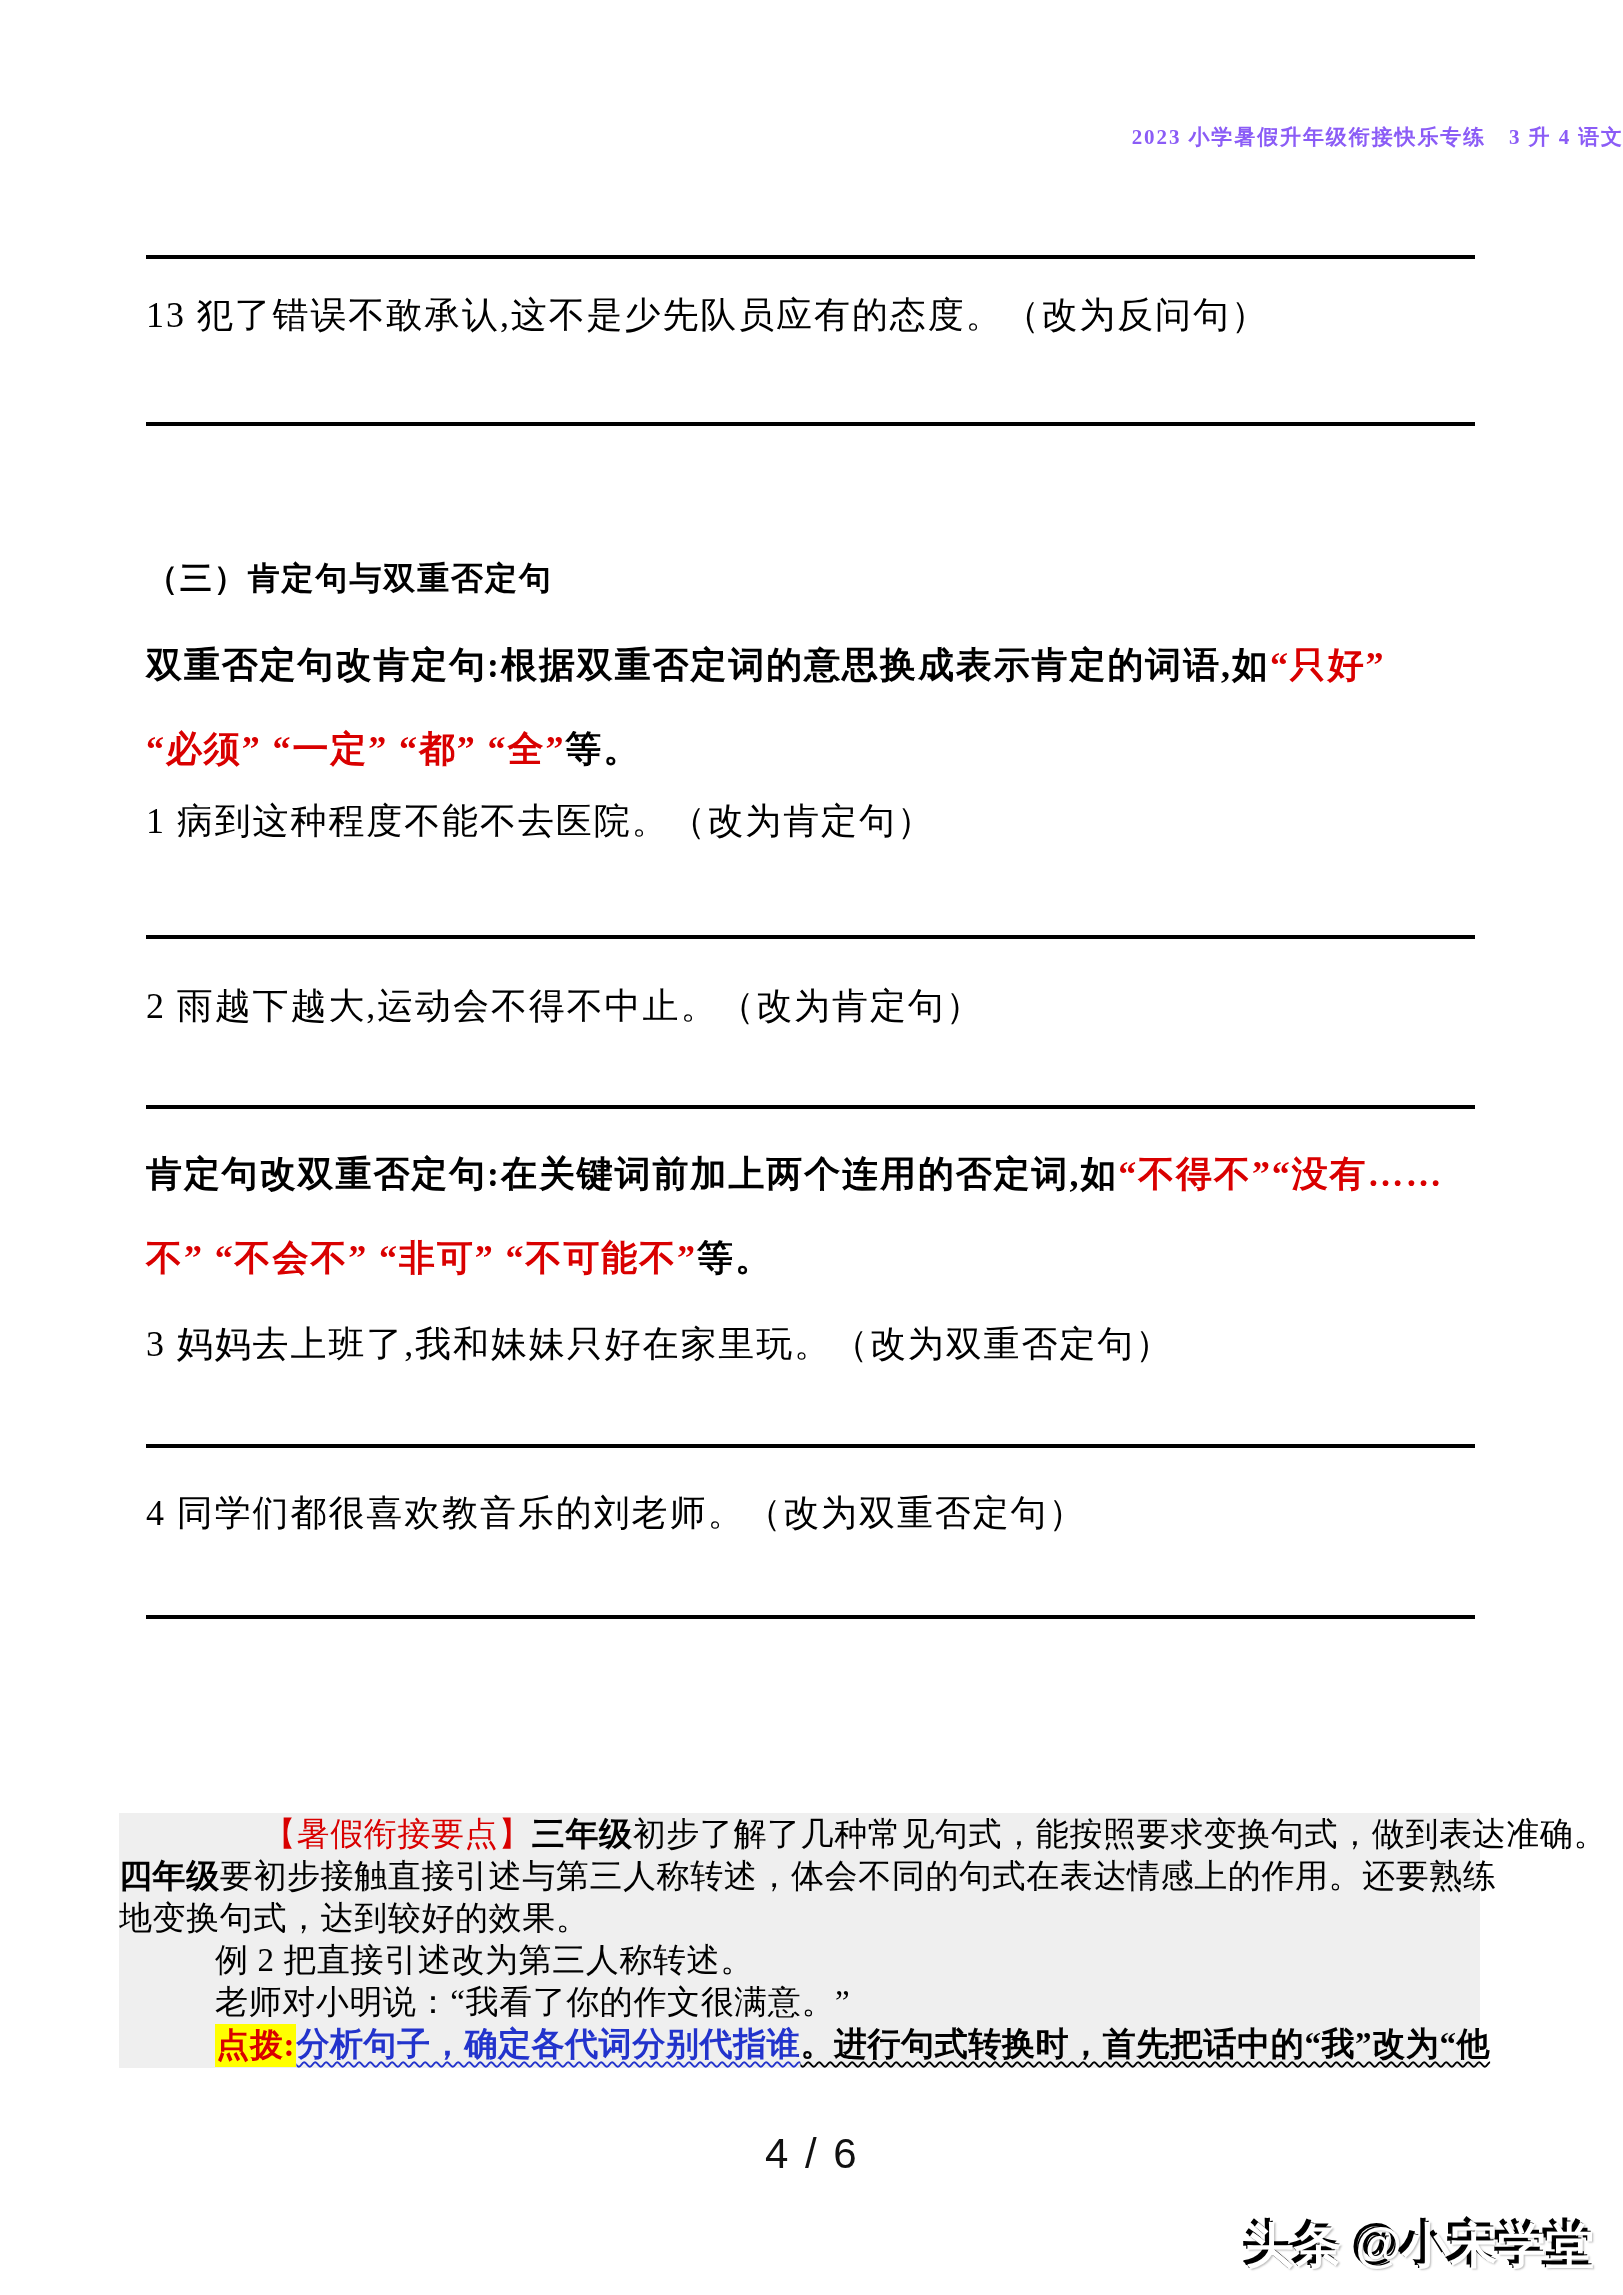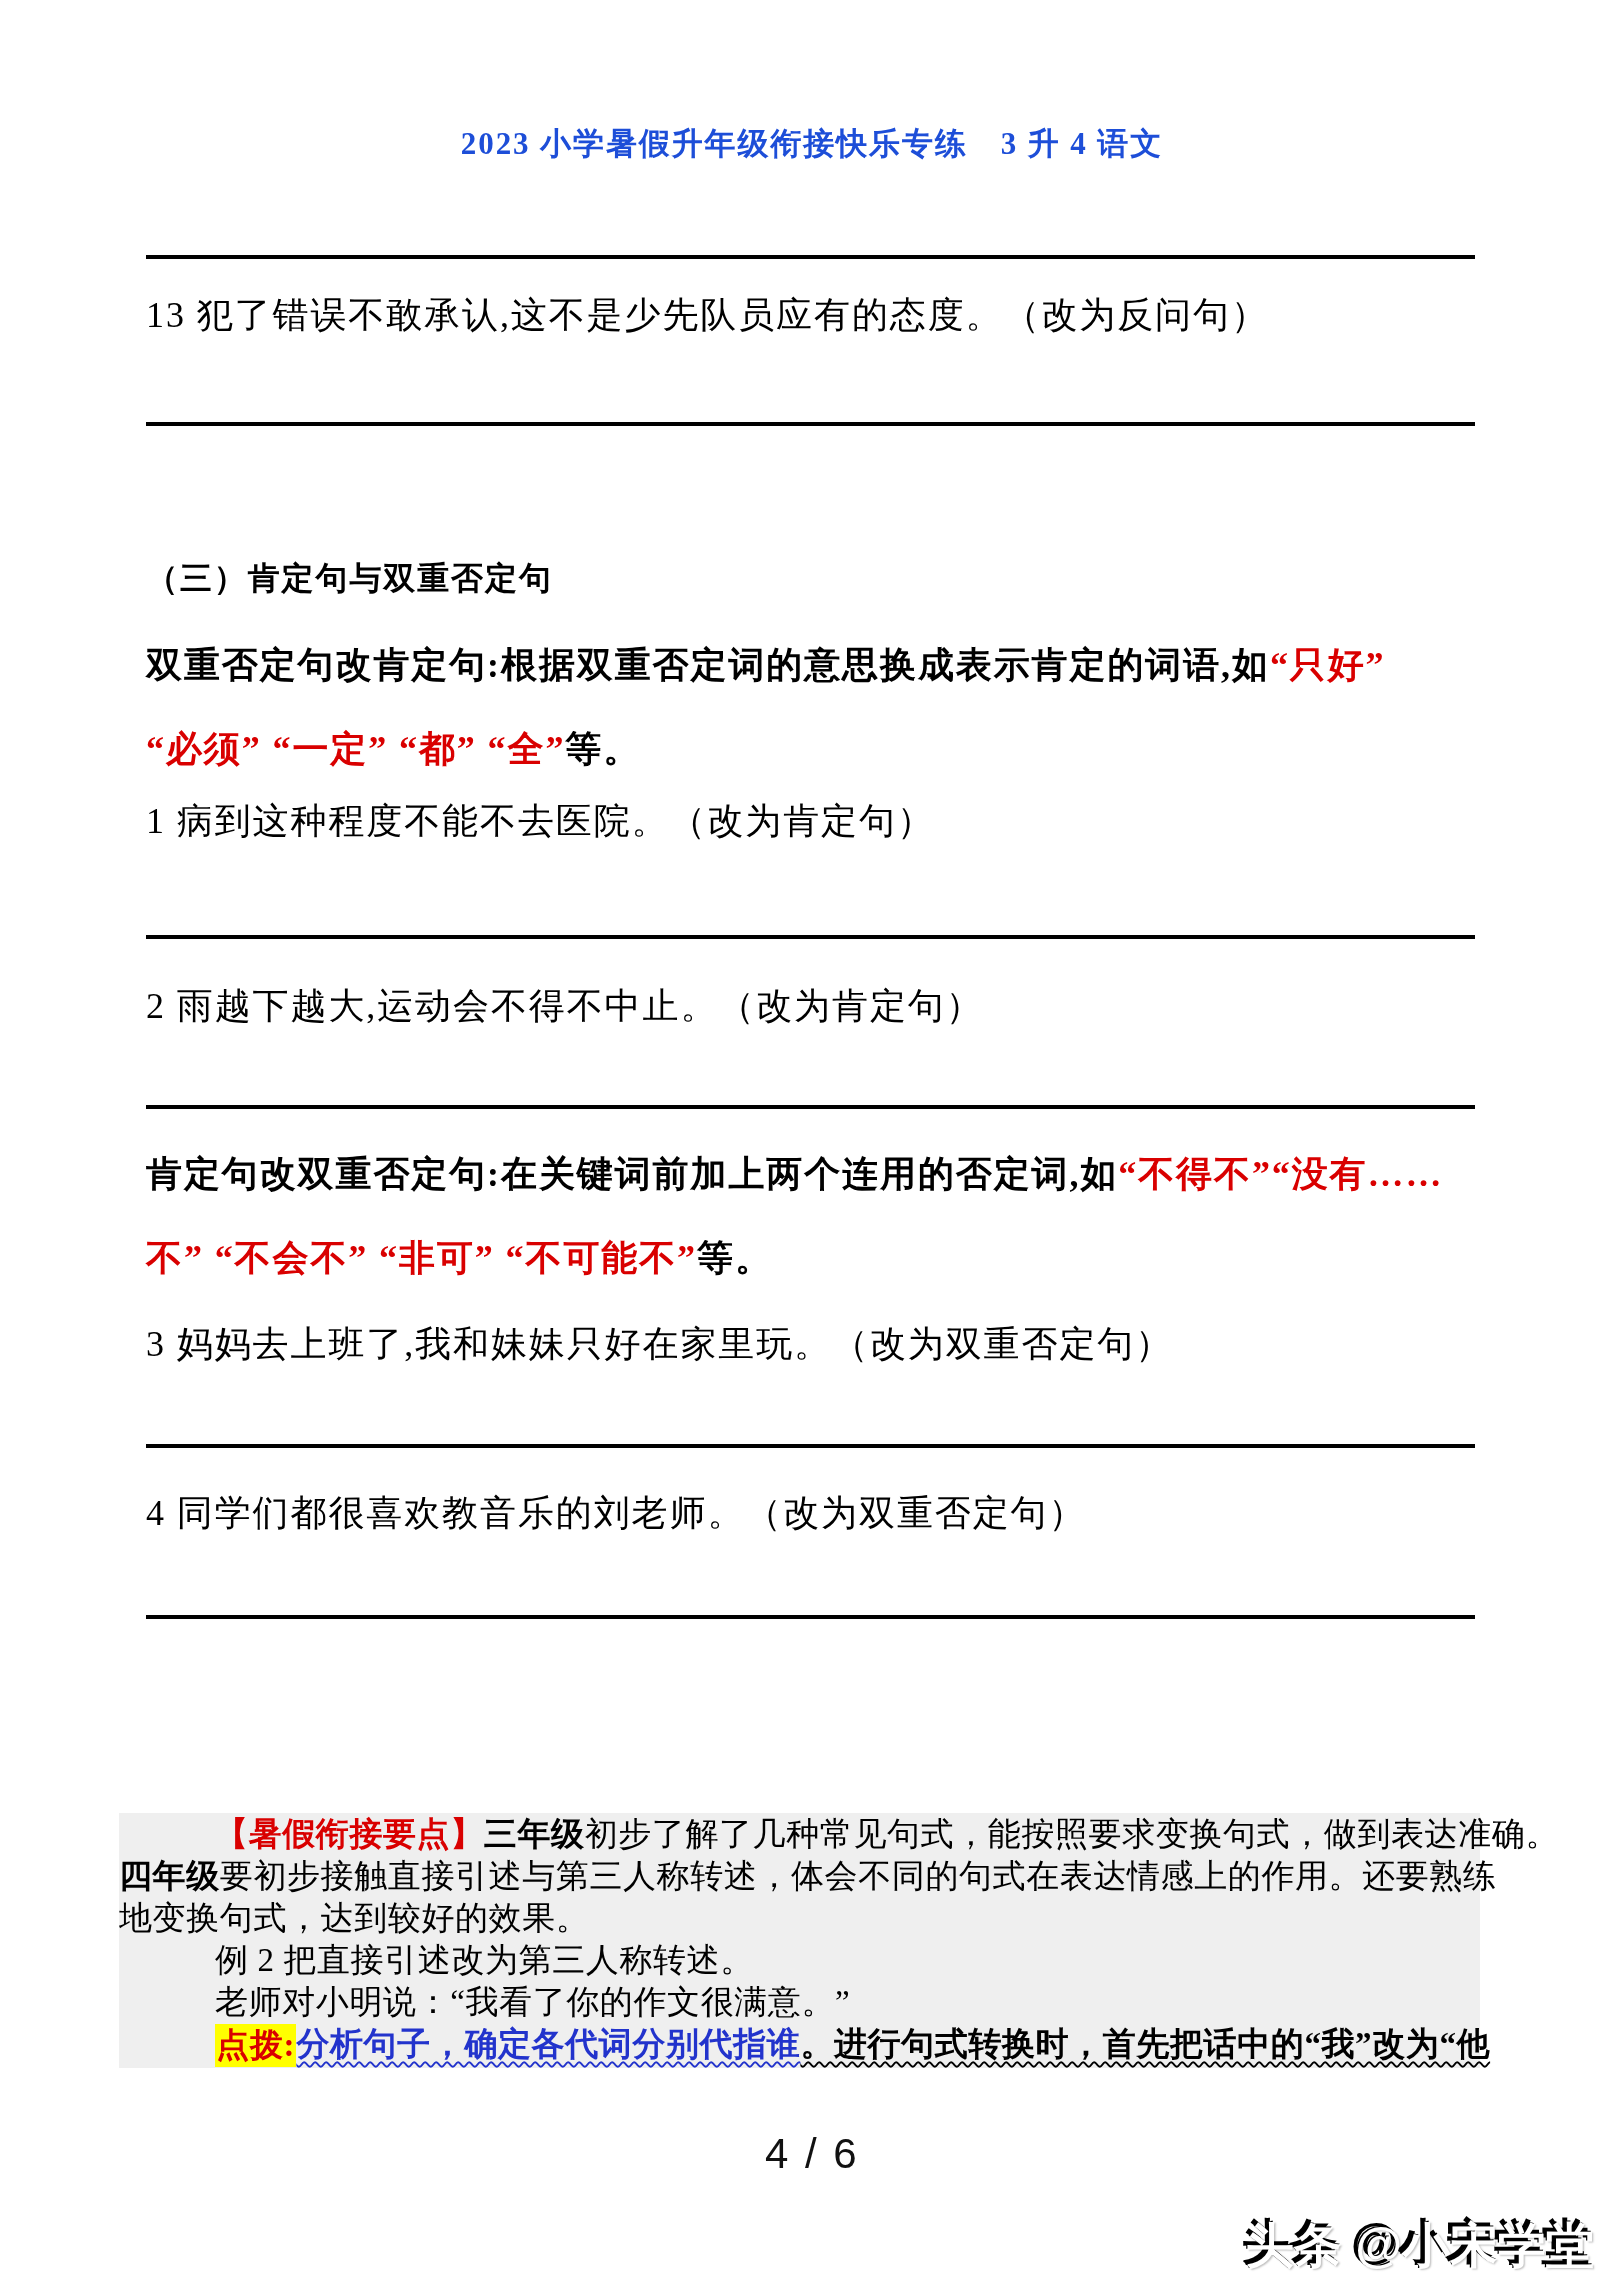--- a/index.html
+++ b/index.html
@@ -7,22 +7,22 @@
     position:relative;
     width:1624px;height:2295px;
     background:#ffffff;
     font-family:"Liberation Serif","DejaVu Serif",serif;
     color:#000;
     overflow:hidden;
   }
   
   .doc-header{
     position:absolute;top:123px;left:0;width:100%;
-    text-align:center;
-    font-size:31px;font-weight:bold;color:#1d4ed8;
+    text-align:right;
+    font-size:21px;font-weight:bold;color:#8b5cf6;
     letter-spacing:1.9px;white-space:nowrap;
   }
   
   .rule{
     position:absolute;left:146px;width:1329px;height:4.4px;
     background:#000;
   }
   .r1{top:255px;} .r2{top:422px;} .r3{top:935px;}
   .r4{top:1105px;} .r5{top:1444px;} .r6{top:1615px;}
   
@@ -42,21 +42,21 @@
   
   .kp-box{
     position:absolute;left:119px;top:1813px;
     width:1361px;height:255px;
     background:#efefef;
     font-size:33px;line-height:42px;
     letter-spacing:0.6px;
   }
   .kp-line{white-space:nowrap;}
   .kp-indent{text-indent:96px;}
-  .kp-tag{color:#d90000;font-weight:bold;}
+  .kp-tag{color:#d90000;font-weight:normal;margin-left:48px;}
   .kp-bold{font-weight:bold;}
   .hl-label{
     background:#ffff00;color:#d90000;font-weight:bold;
     padding:2.5px 1.3px 5px 1.3px;
   }
   .wavy-blue{
     color:#2233cc;font-weight:bold;
     text-decoration:underline;text-decoration-style:wavy;
     text-decoration-color:#2233cc;text-decoration-thickness:1.9px;
     text-underline-offset:6.3px;

